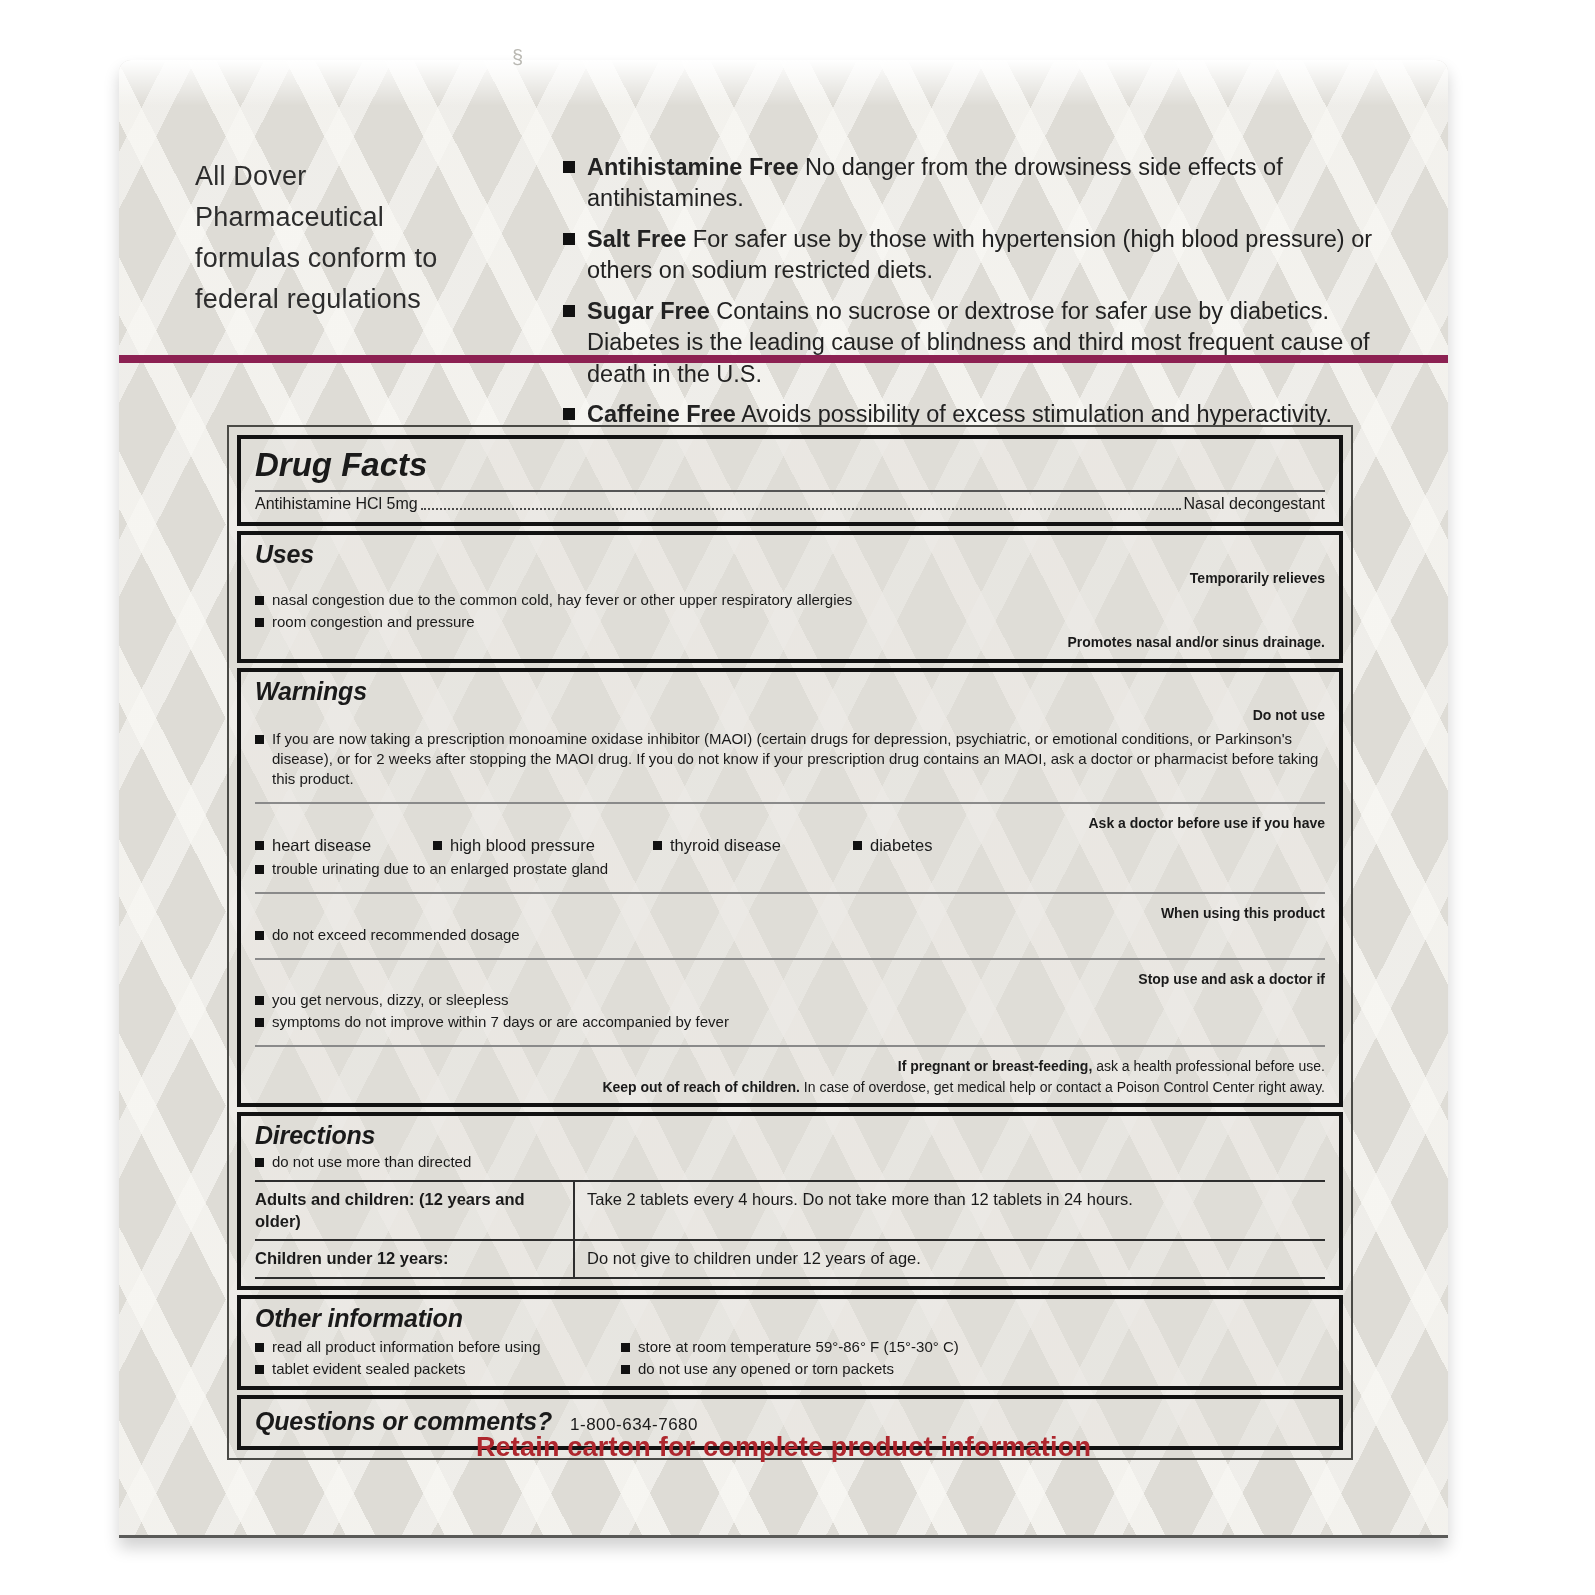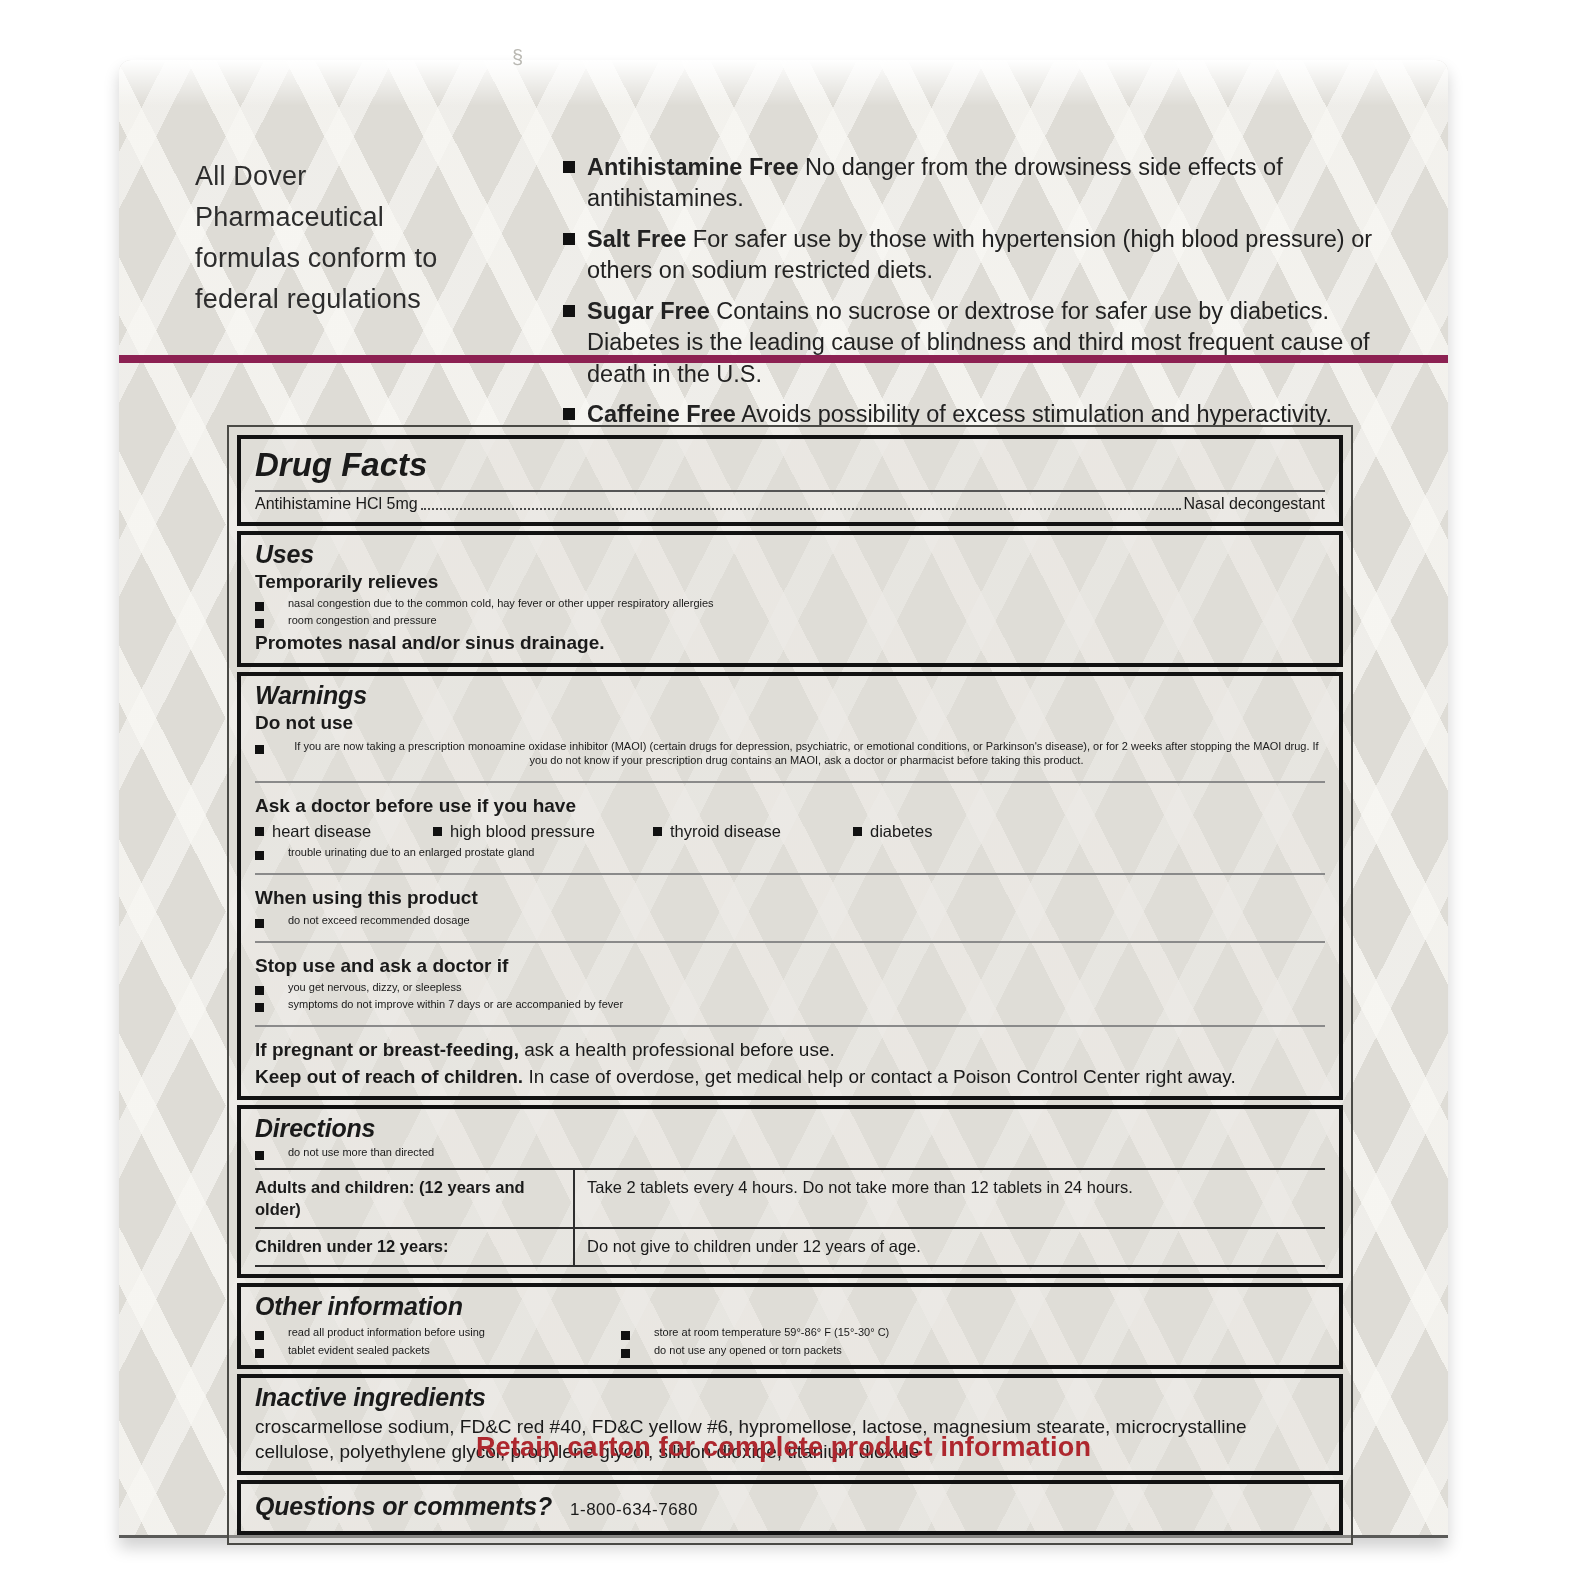--- a/index.html
+++ b/index.html
@@ -43,23 +43,23 @@
   }
   .sec { border:4px solid #121212; padding:5px 14px 7px; background:rgba(226,225,220,0.25); color:#1a1a1a; }
   .sec-title { font-size:25px; font-weight:bold; font-style:italic; letter-spacing:-0.2px; }
   .df-title { font-size:33px; font-weight:bold; font-style:italic; padding:2px 0 6px; }
   .thin-rule { border-top:2px solid #555; }
   .gray-rule { border-top:2px solid #8a8a8a; margin:13px 0 10px; }
   .ai-heads { display:flex; justify-content:space-between; font-size:19px; font-weight:bold; font-style:italic; padding-top:5px; }
   .ai-row { display:flex; align-items:flex-end; font-size:16px; padding:3px 0 2px; }
   .leader { flex:1; border-bottom:2px dotted #4a4a4a; margin:0 3px 3px; }
 
-  .body-t { font-size:19px; line-height:1.33; }
+  .body-t { font-size:14px; line-height:1.33;text-align:right; }
   .bold { font-weight:bold; }
-  .brow { display:flex; gap:24px; font-size:11px; line-height:1.33;text-align:center; }
+  .brow { display:flex; gap:8px; font-size:15px; line-height:1.33; }
   .brow .sq { flex:0 0 auto; width:9px; height:9px; background:#111; margin-top:6px; }
   .mt2 { margin-top:2px; } .mt4 { margin-top:4px; }
 
   .cond-row { display:flex; margin-top:3px; }
   .cond-row .cond { display:flex; gap:8px; font-size:16.5px; line-height:1.33; }
   .cond-row .cond .sq { width:9px; height:9px; background:#111; margin-top:6px; }
   .c1 { width:178px; } .c2 { width:220px; } .c3 { width:200px; }
 
   .dir-table { margin-top:8px; border-top:2px solid #2e2e2e; border-bottom:2px solid #2e2e2e; }
   .dir-row { display:grid; grid-template-columns:318px 1fr; }
@@ -227,24 +227,20 @@
               <span class="sq"></span>
               <span>tablet evident sealed packets</span>
             </div>
           <div class="brow">
               <span class="sq"></span>
               <span>do not use any opened or torn packets</span>
             </div>
         </div>
       </div>
 
-      <div class="sec">
-        <div class="sec-title">Inactive ingredients</div>
-        <div class="body-t mt2">croscarmellose sodium, FD&amp;C red #40, FD&amp;C yellow #6, hypromellose, lactose, magnesium stearate, microcrystalline cellulose, polyethylene glycol,  propylene glycol, silicon dioxide, titanium dioxide</div>
-      </div>
 
       <div class="sec">
         <div class="q-row">
           <span class="sec-title">Questions or comments?</span>
           <span class="q-phone">1-800-634-7680</span>
         </div>
       </div>
 
     </div>
 

